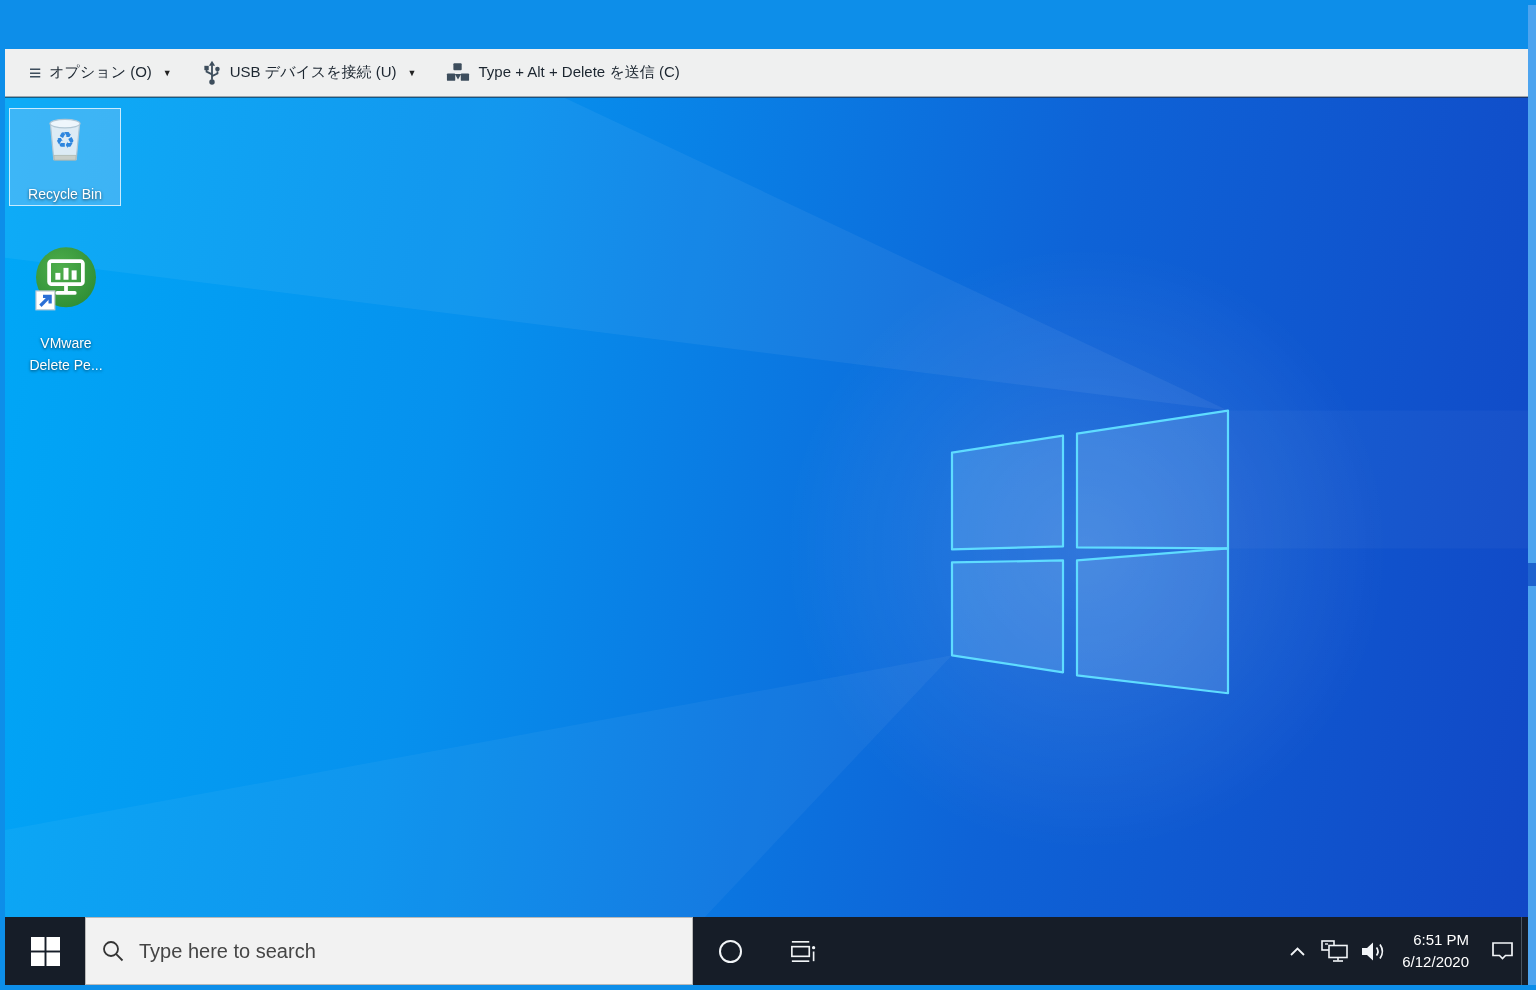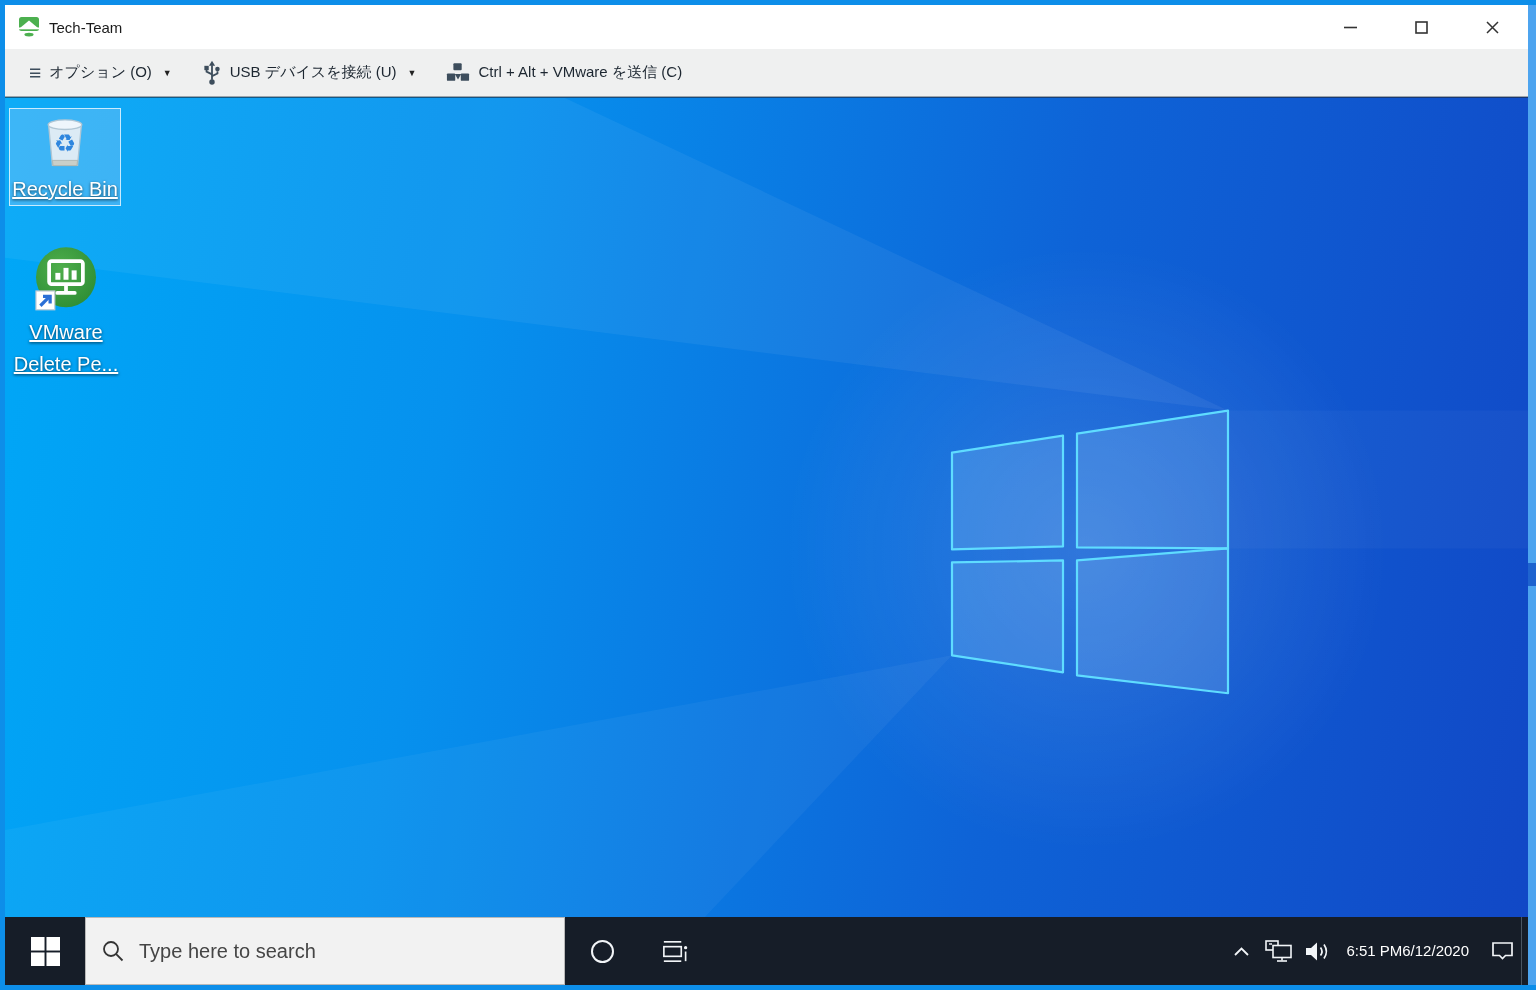--- a/index.html
+++ b/index.html
@@ -27,83 +27,55 @@
   
   .desktop { position:absolute; left:5px; top:97px; right:8px; bottom:73px;
              overflow:hidden; border-top:1px solid rgba(30,40,50,.55);
              background:
                radial-gradient(circle 430px at 71% 55%, rgba(255,255,255,.14), rgba(255,255,255,0) 70%),
                linear-gradient(100deg, #00a8f7 0%, #0691ee 30%, #0e63d7 66%, #1148c6 100%); }
   .wallpaper-svg { position:absolute; inset:0; }
 
   .desk-icon { position:absolute; width:112px; display:flex; flex-direction:column;
                align-items:center; padding-top:6px; cursor:default; }
-  .desk-icon .lbl { margin-top:0; font-size:20px; color:#ffffff; text-align:center;
-                    line-height:1.6; text-shadow:0 1px 3px rgba(0,0,0,.65);text-decoration:underline; }
+  .desk-icon .lbl { margin-top:16px; font-size:14px; color:#ffffff; text-align:center;
+                    line-height:1.6; text-shadow:0 1px 3px rgba(0,0,0,.65); }
   .recycle { left:4px; top:10px; height:98px;
              background:rgba(120,196,246,.45); border:1px solid rgba(225,244,255,.85); }
   .vmware  { left:5px; top:142px; }
 
   
   .taskbar { position:absolute; left:5px; right:8px; bottom:5px; height:68px;
              background:#161d28; display:flex; align-items:stretch; }
   .tb-btn { display:flex; align-items:center; justify-content:center; cursor:default; }
   .start-btn { width:80px; }
-  .search-box { width:480px; background:#f2f2f2; border:1px solid #b9b9b9;
+  .search-box { width:608px; background:#f2f2f2; border:1px solid #b9b9b9;
                 display:flex; align-items:center; gap:15px; padding-left:16px; }
   .search-box input { flex:1; border:none; outline:none; background:transparent;
                       font-size:20px; color:#454545; font-family:"Liberation Sans",sans-serif; }
   .search-box input::placeholder { color:#454545; opacity:1; }
   .cortana-btn { width:74px; }
   .cortana-circle { width:23px; height:23px; border:2.5px solid #f2f5f8; border-radius:50%; }
   .taskview-btn { width:70px; }
   .tray { margin-left:auto; display:flex; align-items:center; }
   .tray .tb-btn { width:38px; height:100%; }
-  .clock { display:flex; flex-direction:row; justify-content:space-between; align-items:flex-end;
+  .clock { display:flex; flex-direction:column; justify-content:space-between; align-items:flex-end;
            color:#ffffff; font-size:15px; line-height:1.45; padding:0 14px 0 10px; cursor:default; }
   .action-btn { width:56px; }
   .show-desktop { width:7px; border-left:1px solid #4a5663; height:100%; cursor:default; }
 
   
   .right-edge { position:absolute; top:5px; bottom:5px; right:0; width:8px; background:#4da4ef; }
   .right-edge .thumb { position:absolute; top:558px; left:0; width:100%; height:23px; background:#1e63cf; }
 </style>
 </head>
 <body>
 
 <div class="window">
 
-  <div class="titlebar">
-    <span class="app-icon">
-      <svg width="22" height="20" viewBox="0 0 22 20">
-        <rect x="1" y="0" width="20" height="14" rx="2.5" fill="#4cb04f"></rect>
-        <path d="M2 11 L11 3.5 L20 11 Z" fill="#ffffff"></path>
-        <rect x="1" y="10.5" width="20" height="1.8" fill="#ffffff"></rect>
-        <ellipse cx="11" cy="17.6" rx="4.6" ry="1.9" fill="#4cb04f"></ellipse>
-      </svg>
-    </span>
-    <span class="win-title">Tech-Team</span>
-    <div class="win-controls">
-      <div class="ctrl-btn">
-        <svg width="13" height="3" viewBox="0 0 13 3">
-            <line x1="0" y1="1.5" x2="13" y2="1.5" stroke="#333" stroke-width="1.6"></line>
-          </svg>
-      </div>
-      <div class="ctrl-btn">
-        <svg width="13" height="13" viewBox="0 0 13 13">
-            <rect x="1" y="1" width="11" height="11" fill="none" stroke="#333" stroke-width="1.6"></rect>
-          </svg>
-      </div>
-      <div class="ctrl-btn">
-        <svg width="13" height="13" viewBox="0 0 13 13">
-            <path d="M1 1 L12 12 M12 1 L1 12" stroke="#333" stroke-width="1.5"></path>
-          </svg>
-      </div>
-    </div>
-  </div>
 
   <div class="toolbar">
     <div class="tb-item">
       <span class="hamburger">≡</span>
       <span>オプション (O)</span>
       <span class="dd-arrow">▼</span>
     </div>
     <div class="tb-item">
       <svg width="20" height="26" viewBox="0 0 22 27">
         <g stroke="#3d4d5c" stroke-width="2" fill="none">
@@ -119,21 +91,21 @@
       <span>USB デバイスを接続 (U)</span>
       <span class="dd-arrow">▼</span>
     </div>
     <div class="tb-item">
       <svg width="24" height="21" viewBox="0 0 26 22">
         <rect x="8" y="1" width="9" height="7.5" rx="1" fill="#3d4d5c"></rect>
         <rect x="1" y="12" width="9" height="8" rx="1" fill="#3d4d5c"></rect>
         <rect x="16" y="12" width="9" height="8" rx="1" fill="#3d4d5c"></rect>
         <polygon points="9.6,12.5 16.4,12.5 13,18.5" fill="#3d4d5c"></polygon>
       </svg>
-      <span>Ctrl + Alt + VMware を送信 (C)</span>
+      <span>Type + Alt + Delete を送信 (C)</span>
     </div>
   </div>
 
   <div class="desktop">
 
     <svg class="wallpaper-svg" width="100%" height="100%" viewBox="0 0 1523 820" preserveAspectRatio="none">
 
       <polygon points="1223,313 560,0 0,0 0,160" fill="rgba(255,255,255,0.055)"></polygon>
       <polygon points="947,558 0,733 0,820 700,820" fill="rgba(255,255,255,0.045)"></polygon>
       <polygon points="1223,313 1523,313 1523,451 1223,451" fill="rgba(255,255,255,0.03)"></polygon>

